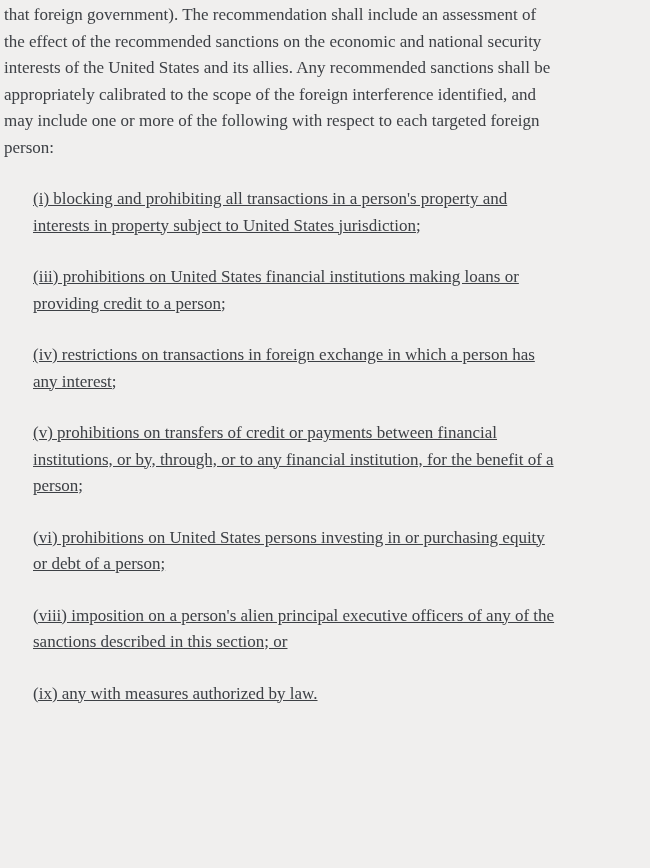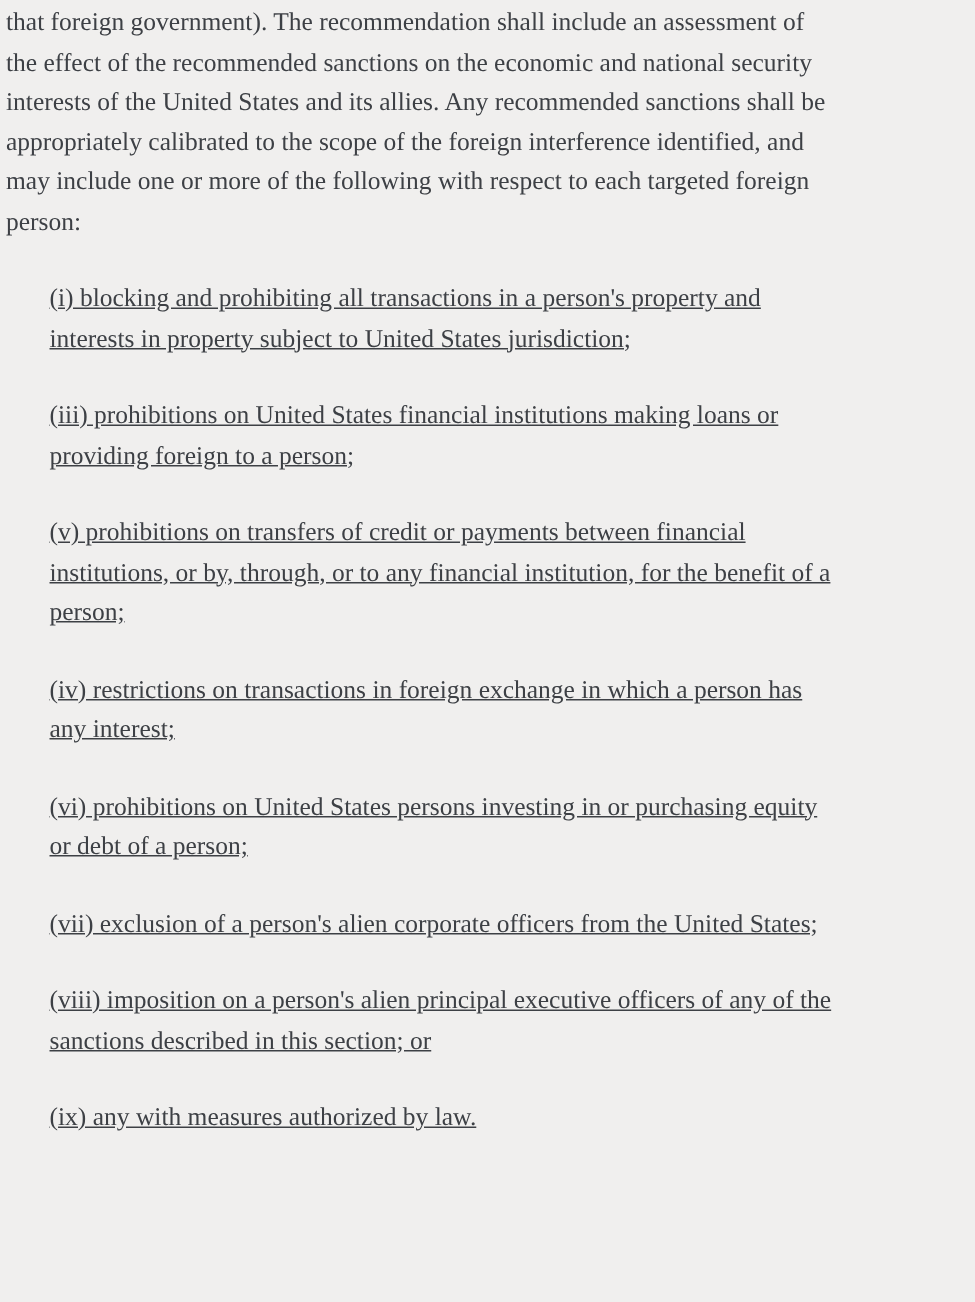--- a/index.html
+++ b/index.html
@@ -44,26 +44,25 @@
 the effect of the recommended sanctions on the economic and national security
 interests of the United States and its allies. Any recommended sanctions shall be
 appropriately calibrated to the scope of the foreign interference identified, and
 may include one or more of the following with respect to each targeted foreign
 person:</p>
 
   <div class="clause-block">
     <p class="para">(i) blocking and prohibiting all transactions in a person's property and
 interests in property subject to United States jurisdiction;</p>
     <p class="para">(iii) prohibitions on United States financial institutions making loans or
-providing foreign to a person;</p>
+providing credit to a person;</p>
+    <p class="para">(iv) restrictions on transactions in foreign exchange in which a person has
+any interest;</p>
     <p class="para">(v) prohibitions on transfers of credit or payments between financial
 institutions, or by, through, or to any financial institution, for the benefit of a
 person;</p>
-    <p class="para">(iv) restrictions on transactions in foreign exchange in which a person has
-any interest;</p>
     <p class="para">(vi) prohibitions on United States persons investing in or purchasing equity
 or debt of a person;</p>
-    <p class="para">(vii) exclusion of a person's alien corporate officers from the United States;</p>
     <p class="para">(viii) imposition on a person's alien principal executive officers of any of the
 sanctions described in this section; or</p>
     <p class="para">(ix) any with measures authorized by law.</p>
   </div>
 </main>
 
 </body></html>

